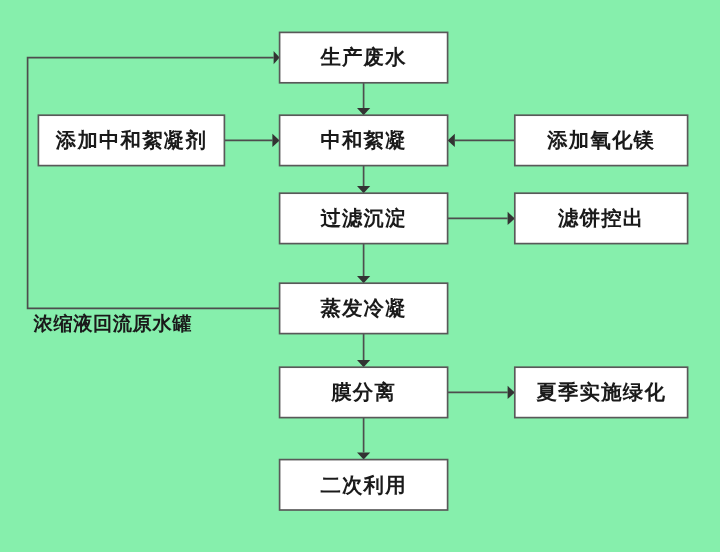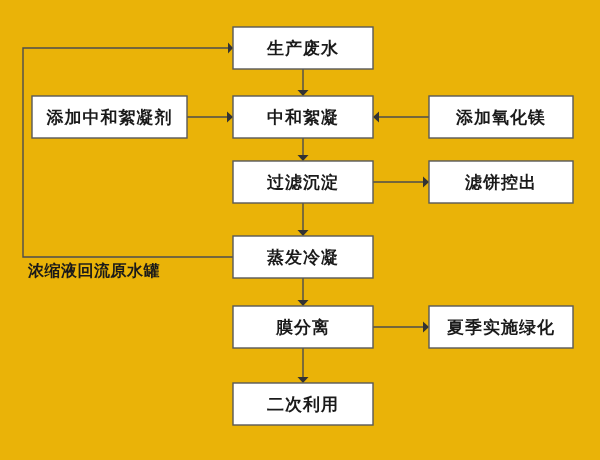--- a/index.html
+++ b/index.html
@@ -11,21 +11,21 @@
   body {
     width: 600px;
     height: 460px;
     overflow: hidden;
     font-family: "DejaVu Sans", "Liberation Sans", sans-serif;
   }
   #flowchart-root {
     position: relative;
     width: 600px;
     height: 460px;
-    background: #eab308;
+    background: #86efac;
   }
   svg#flow-svg {
     position: absolute;
     top: 0;
     left: 0;
     width: 600px;
     height: 460px;
     display: block;
   }
   .node-box {

